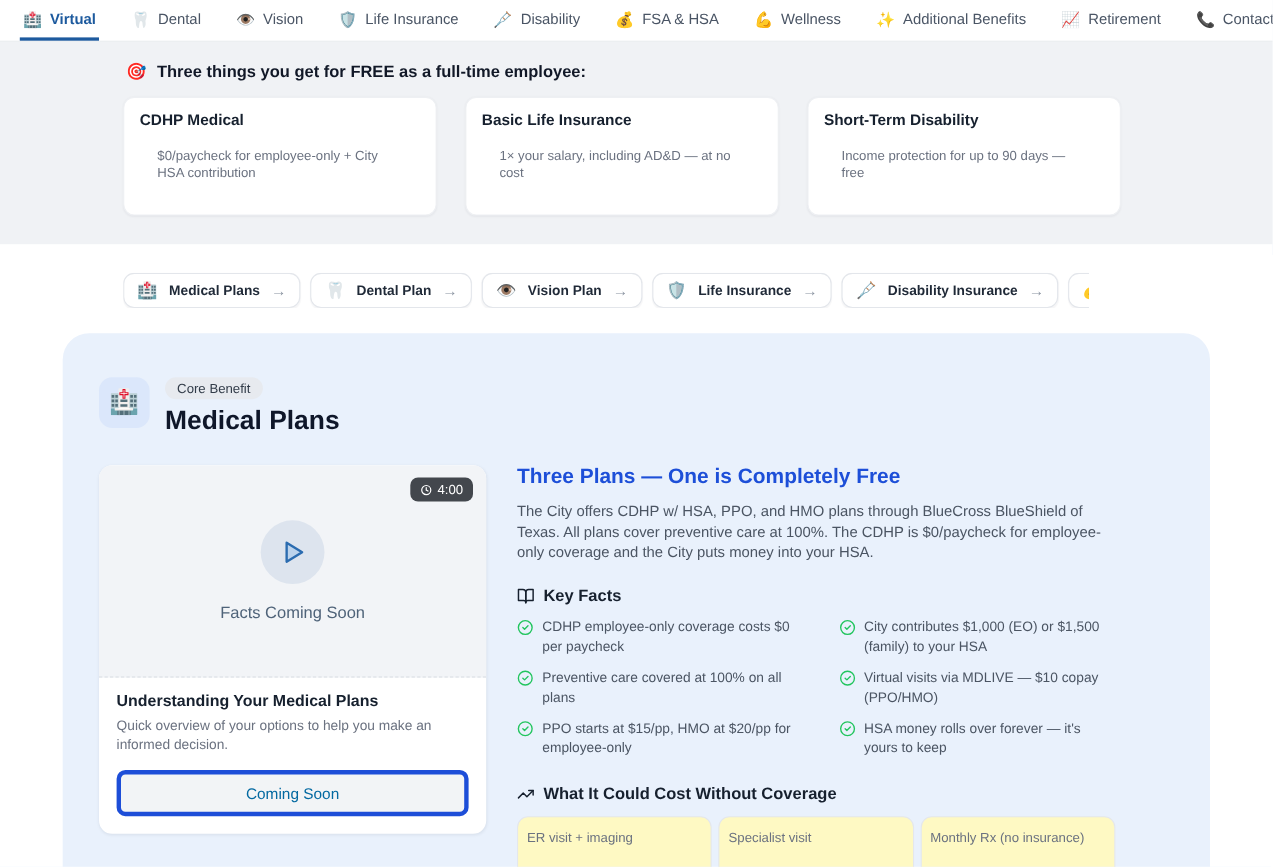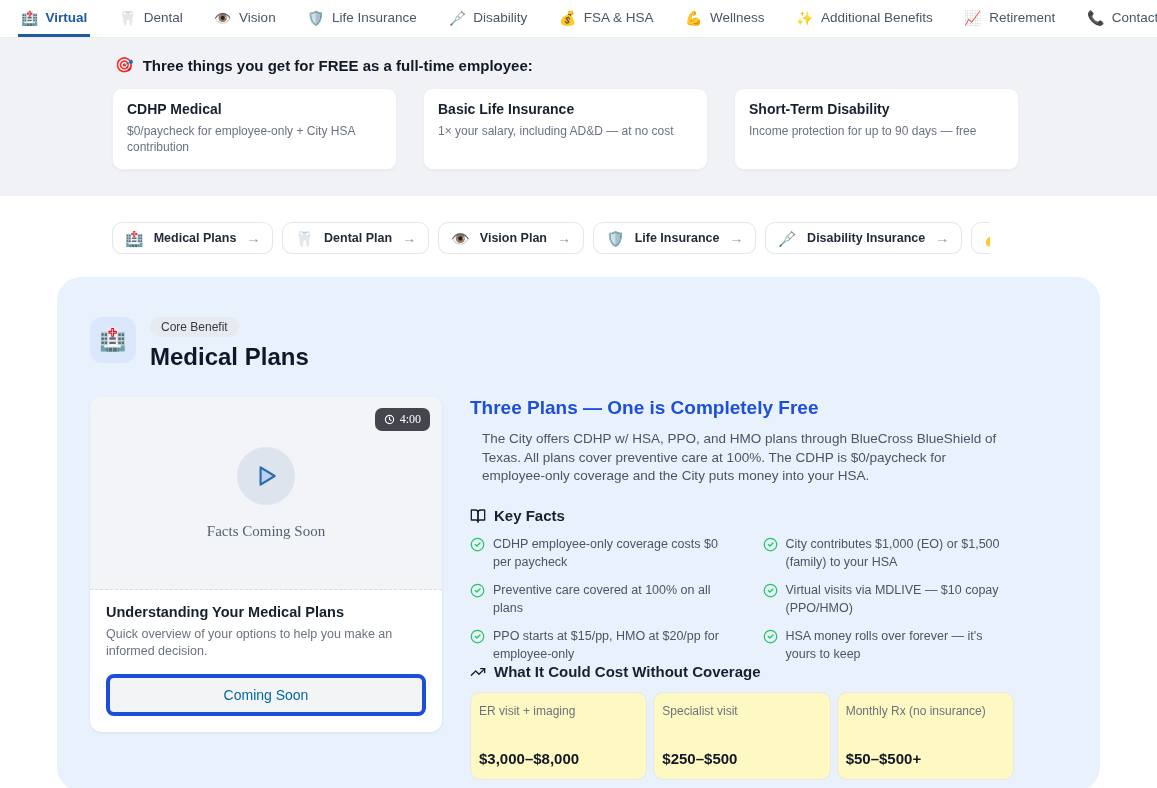--- a/index.html
+++ b/index.html
@@ -30,21 +30,21 @@
   .banner-head {
     display:flex; align-items:center; gap:9px;
     margin:2px 0 14px 115px; font-size:15px; font-weight:bold; color:#111827;
   }
   .banner-cards { display:flex; gap:26px; margin-left:112px; }
   .banner-card {
     width:285px; background:#fff; border:1px solid #eef0f3; border-radius:10px;
     padding:12px 14px 14px; box-shadow:0 1px 2px rgba(16,24,40,.05);
   }
   .banner-card h3 { margin:0 0 6px; font-size:14px; color:#16202e; }
-  .banner-card p  { margin:0; font-size:12px; color:#6b7280; line-height:1.35; }
+  .banner-card p  { margin:16px; font-size:12px; color:#6b7280; line-height:1.35; }
 
   
   .quick-nav {
     display:flex; gap:9px; margin:26px 0 0 112px;
     width:878px; overflow:hidden;
   }
   .pill {
     flex:0 0 auto; display:flex; align-items:center; gap:10px;
     background:#fff; border:1px solid #e3e6eb; border-radius:10px;
     padding:7px 12px; font-size:12.5px; font-weight:bold; color:#1f2937;
@@ -74,21 +74,21 @@
   .columns { display:grid; grid-template-columns:352px 544px; column-gap:28px; }
 
   
   .video-card {
     background:#fff; border-radius:12px; overflow:hidden;
     box-shadow:0 1px 3px rgba(16,24,40,.08); align-self:start;
   }
   .video-preview {
     position:relative; height:193px; background:#f2f4f7;
     border-bottom:1px dashed #d7dce2;
-    display:flex; flex-direction:column; align-items:center; justify-content:center; gap:18px;font-family:Liberation Serif, serif;
+    display:flex; flex-direction:column; align-items:center; justify-content:center; gap:18px;
   }
   .duration-badge {
     position:absolute; top:11px; right:12px;
     background:rgba(42,47,54,.88); color:#fff; font-size:12px;
     padding:4px 9px; border-radius:7px; display:flex; align-items:center; gap:5px;
   }
   .play-circle {
     width:58px; height:58px; border-radius:50%; background:#dde4ee;
     display:flex; align-items:center; justify-content:center; cursor:pointer;
   }
@@ -96,26 +96,26 @@
   .video-info { padding:14px 16px 16px; }
   .video-title { margin:0 0 6px; font-size:14.5px; font-weight:bold; color:#16202e; }
   .video-desc  { margin:0 0 14px; font-size:12.5px; color:#6b7280; line-height:1.35; }
   .coming-soon-btn {
     width:100%; background:#f2f4f6; border:4px solid #1d4ed8; border-radius:8px;
     padding:9px 0; font-size:14px; color:#0369a1; font-family:inherit;
   }
 
   
   .content-heading { margin:0 0 11px; font-size:19px; font-weight:bold; color:#1d4fd8; }
-  .content-para { margin:0 12px 22px; font-size:13.5px; color:#4b5563; line-height:1.35; }
+  .content-para { margin:0 0 22px; font-size:13.5px; color:#4b5563; line-height:1.35; }
   .subhead {
     display:flex; align-items:center; gap:8px; margin:0 0 12px;
     font-size:15px; font-weight:bold; color:#16202e;
   }
-  .facts-grid { display:grid; grid-template-columns:1fr 1fr; column-gap:41px; }
+  .facts-grid { display:grid; grid-template-columns:1fr 1fr; column-gap:41px; margin-bottom:24px; }
   .facts-col { display:flex; flex-direction:column; gap:11px; }
   .fact { display:flex; gap:8px; font-size:12.5px; color:#4b5563; line-height:1.4; }
   .fact svg { flex:0 0 auto; margin-top:1px; }
 
   .cost-cards { display:grid; grid-template-columns:repeat(3,1fr); gap:6px; margin-bottom:22px; }
   .cost-card {
     background:#fef9c3; border:1px solid #e4e7ec; border-radius:10px;
     padding:11px 8px 12px; text-align:left;
   }
   .cost-label { font-size:12px; color:#6b7280; margin-bottom:4px; }

